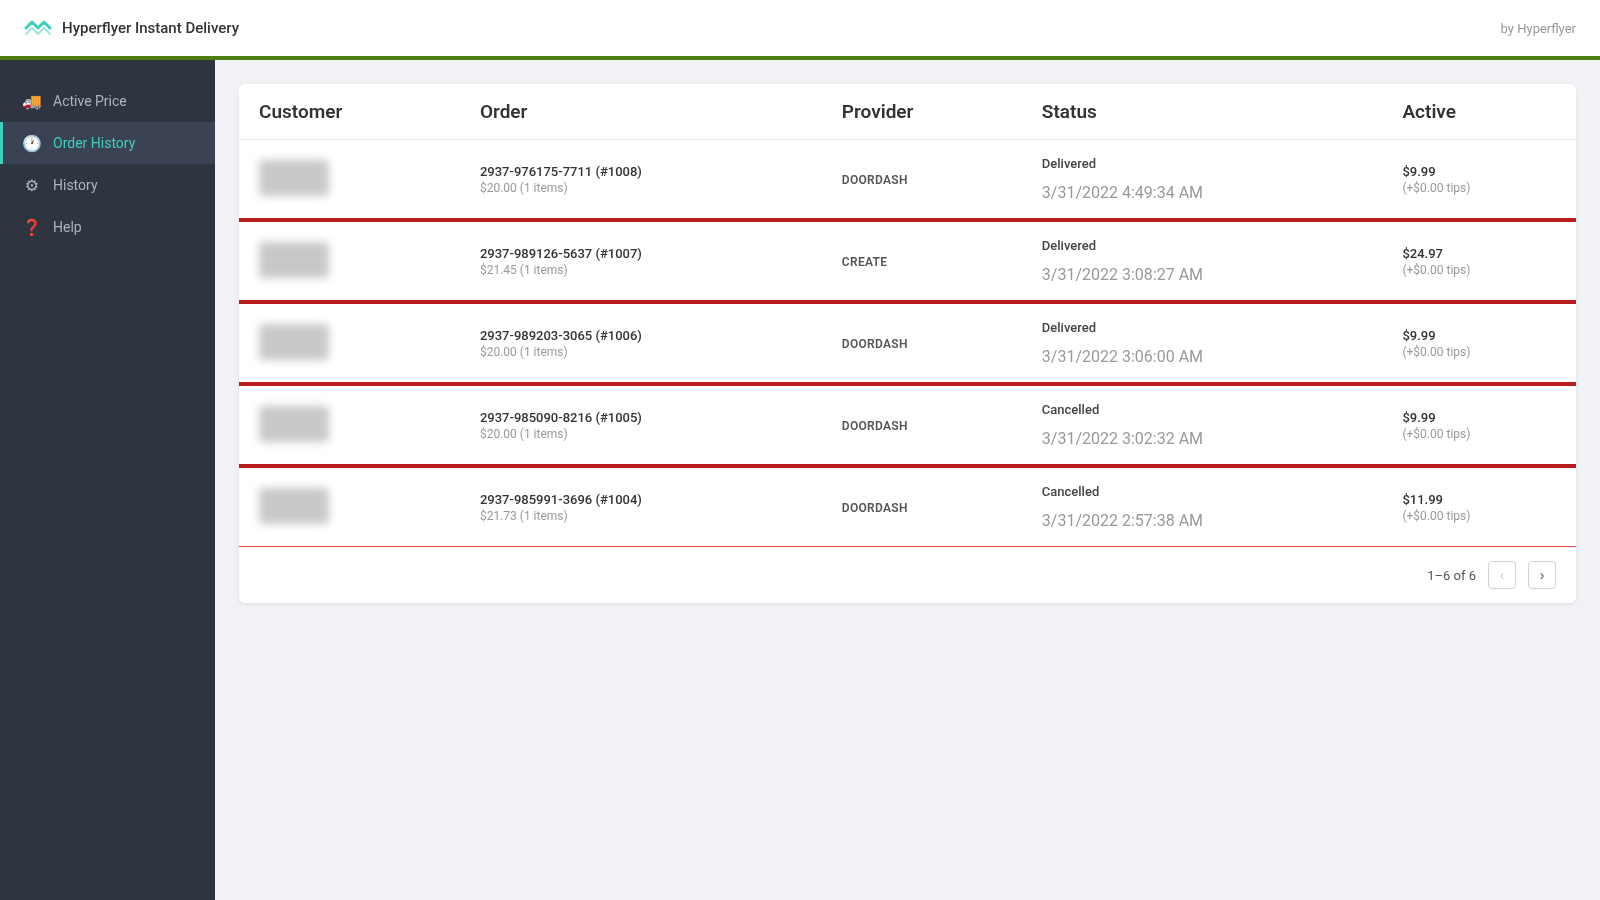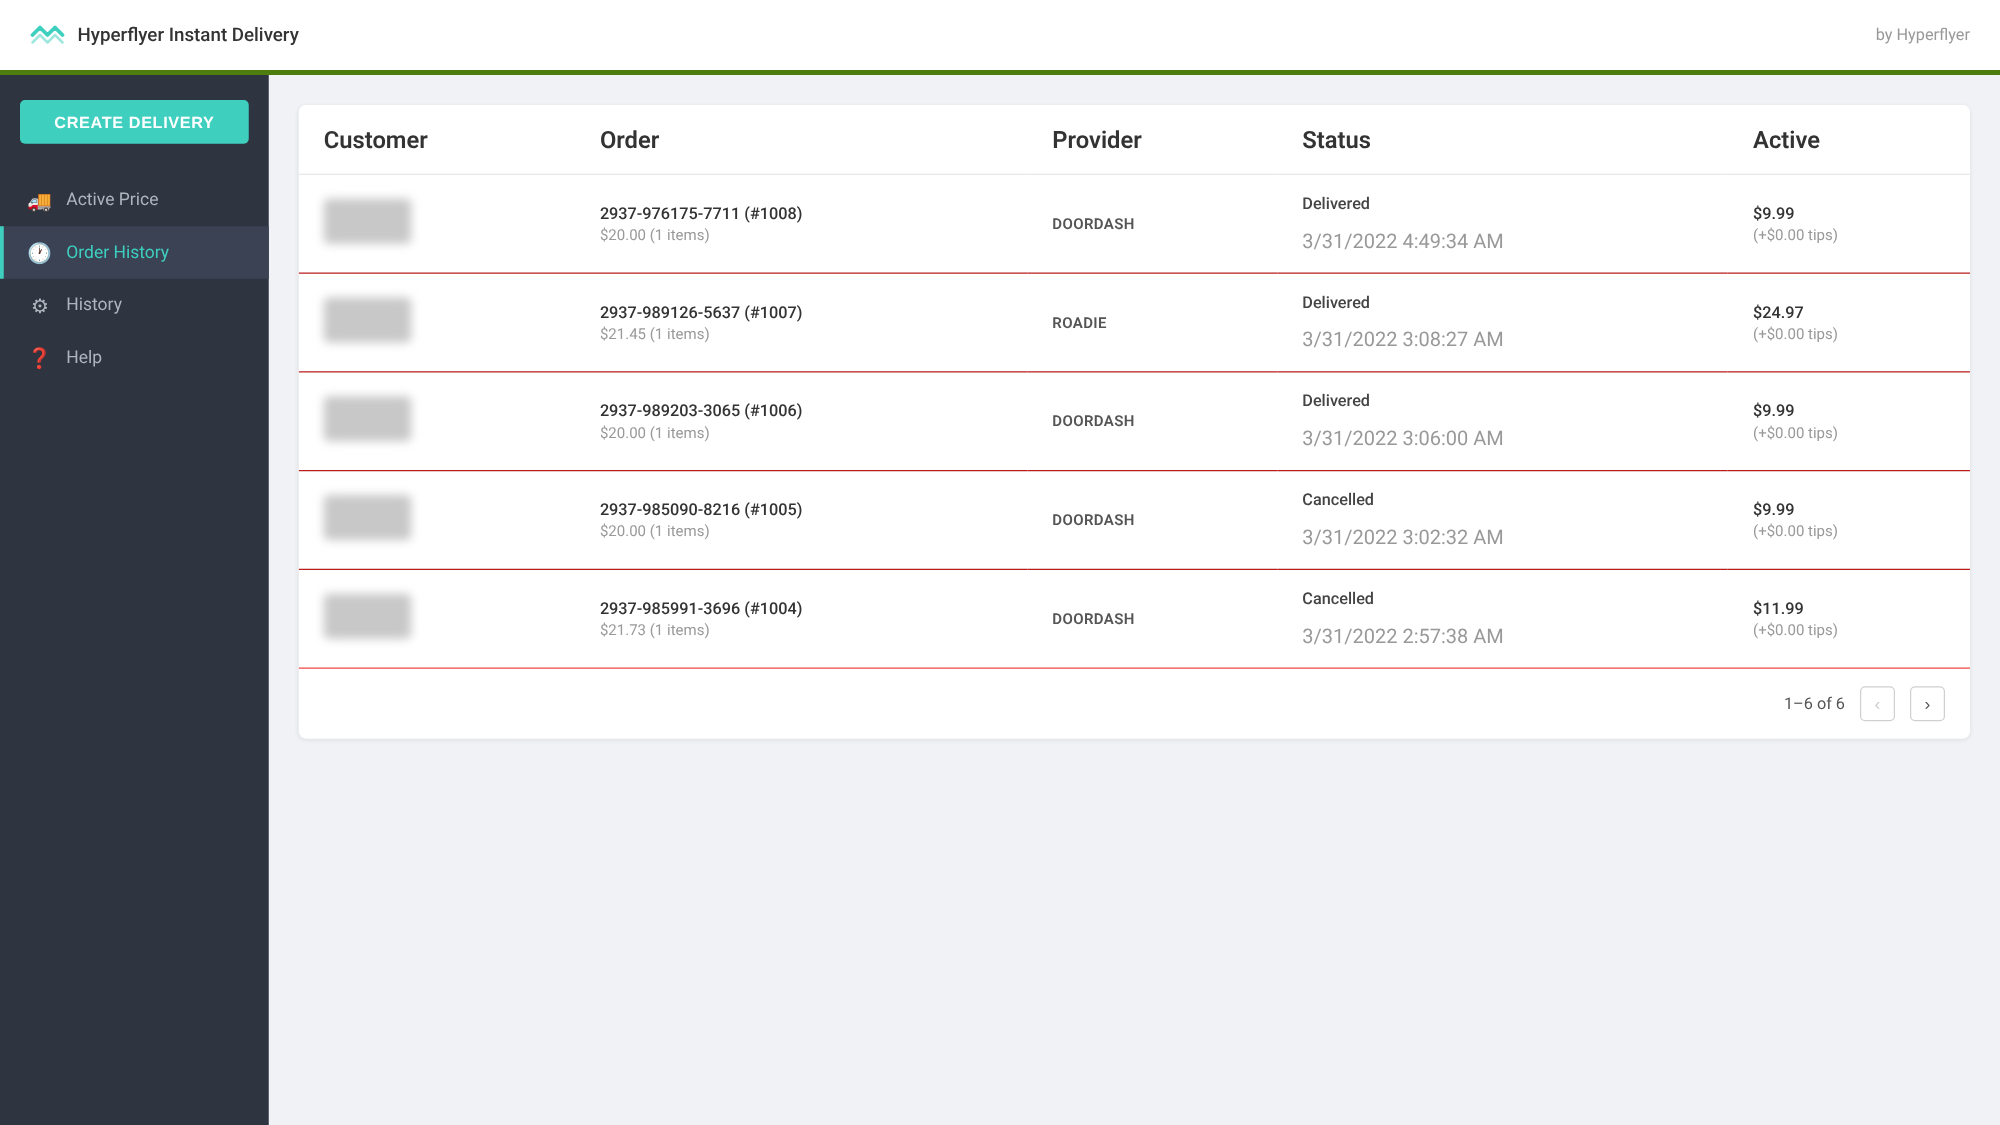--- a/index.html
+++ b/index.html
@@ -124,21 +124,21 @@
     }
     thead th {
       text-align: left;
       padding: 16px 20px;
       font-size: 19px;
       font-weight: 600;
       color: #333;
       background: #fff;
     }
     tbody tr {
-      border-bottom: 1px solid #b91c1c;
+      border-bottom: 4px solid #b91c1c;
     }
     tbody tr:last-child { border-bottom: none; }
     tbody td {
       padding: 16px 20px;
       font-size: 13px;
       color: #444;
       vertical-align: middle;
     }
 
     
@@ -229,21 +229,20 @@
       <path d="M2 16 L8 10 L14 16 L20 10 L26 16" stroke="#3ecfbf" stroke-width="2" stroke-linecap="round" stroke-linejoin="round" fill="none" opacity="0.5"></path>
     </svg>
     <span class="topbar-title">Hyperflyer Instant Delivery</span>
   </div>
   <span class="topbar-by">by Hyperflyer</span>
 </div>
 
 <div class="main-layout">
 
   <nav class="sidebar">
-    <button class="create-delivery-btn">CREATE DELIVERY</button>
 
     <div class="nav-item">
       <span class="nav-icon">🚚</span>
       <span>Active Price</span>
     </div>
 
     <div class="nav-item active">
       <span class="nav-icon">🕐</span>
       <span>Order History</span>
     </div>
@@ -287,21 +286,21 @@
                 <div class="price-main">$9.99</div>
                 <div class="price-tips">(+$0.00 tips)</div>
               </td>
             </tr>
             <tr>
               <td><div class="customer-avatar" style="filter: blur(4px); background: rgb(200, 200, 200);"></div></td>
               <td>
                 <div class="order-id">2937-989126-5637 (#1007)</div>
                 <div class="order-sub">$21.45 (1 items)</div>
               </td>
-              <td><span class="provider-label">ROADIE</span></td>
+              <td><span class="provider-label">CREATE</span></td>
               <td>
                 <div class="status-label">Delivered</div>
                 <div class="status-date">3/31/2022 3:08:27 AM</div>
               </td>
               <td>
                 <div class="price-main">$24.97</div>
                 <div class="price-tips">(+$0.00 tips)</div>
               </td>
             </tr>
             <tr>

